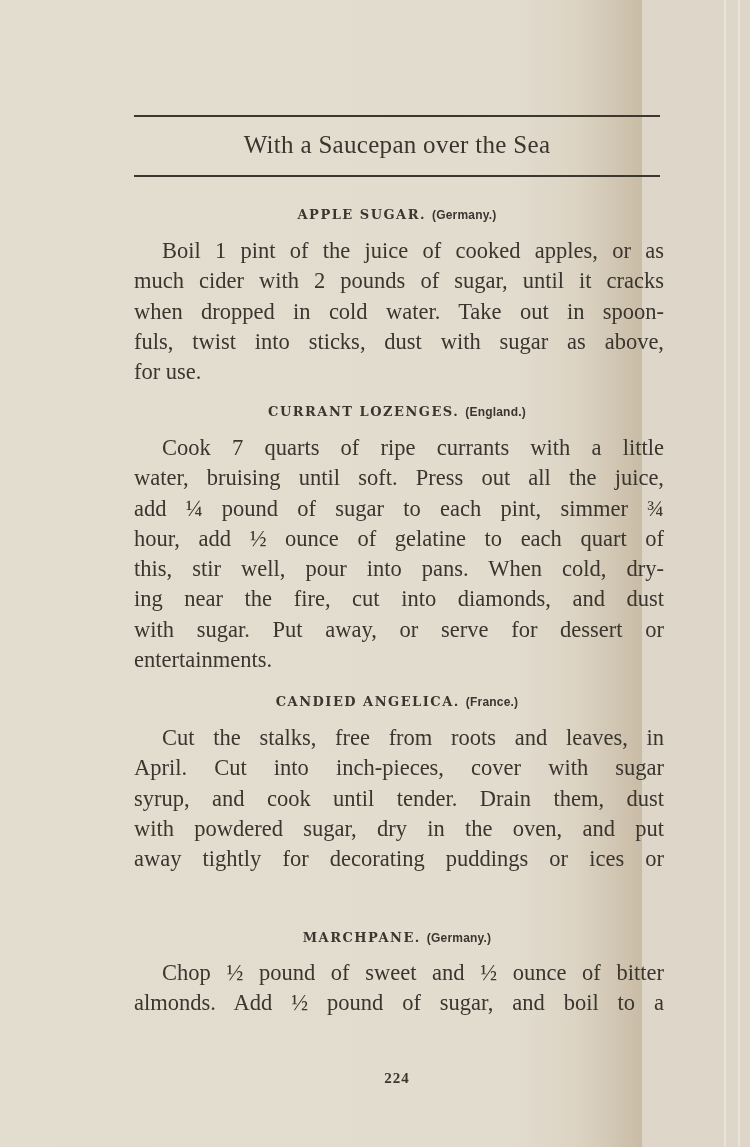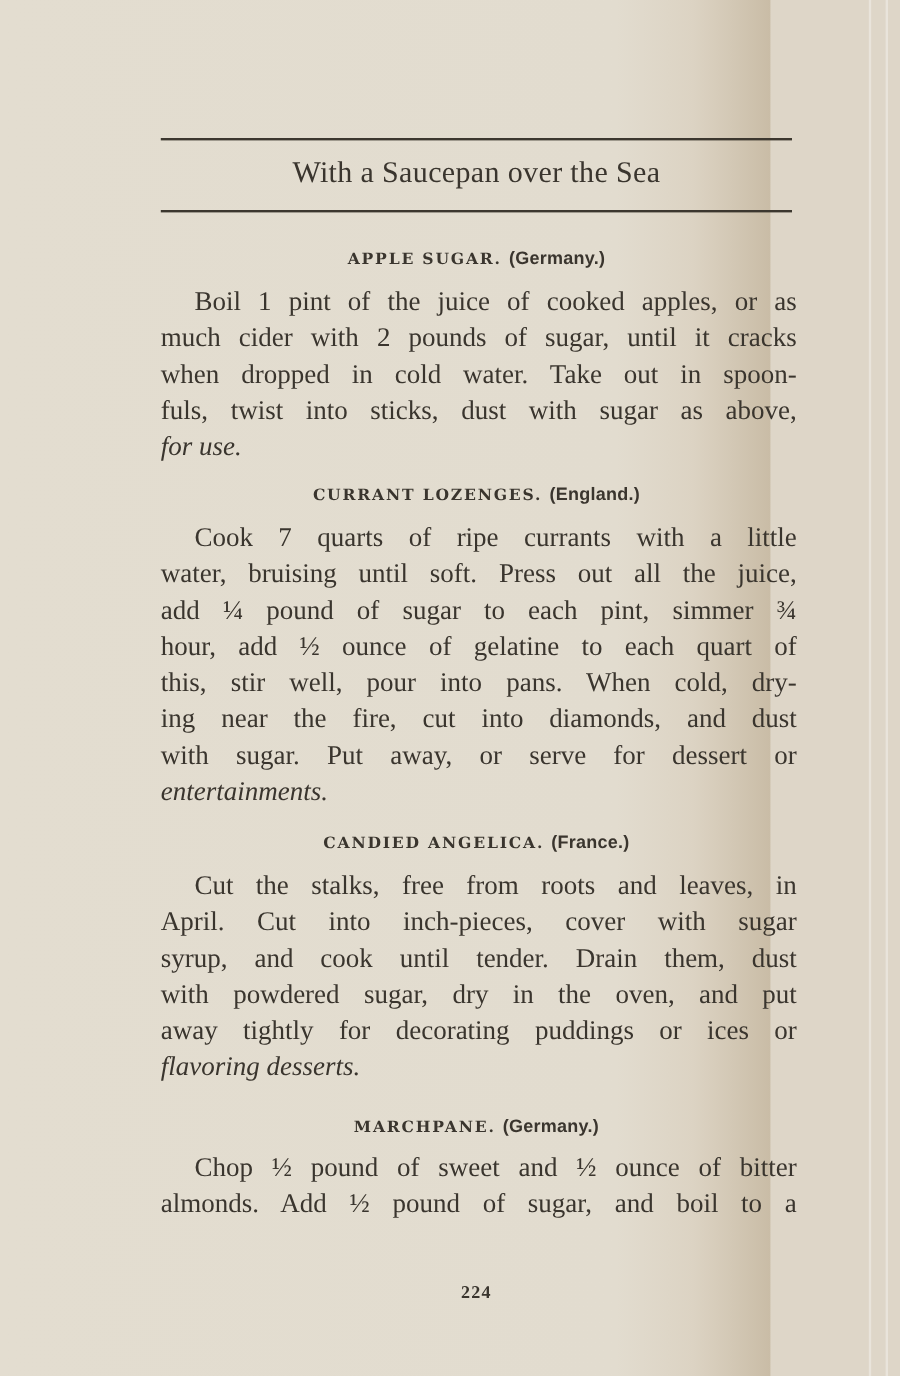--- a/index.html
+++ b/index.html
@@ -26,29 +26,29 @@
     position: absolute; left: 134px; width: 526px; top: 131px;
     text-align: center; font-size: 25px; letter-spacing: 0.3px; color: #3a352e;
   }
   .heading {
     position: absolute; left: 134px; width: 526px; text-align: center;
     font-family: "DejaVu Serif", serif; font-weight: bold; font-size: 13px;
     letter-spacing: 1.5px; color: #3a352e;
   }
   .heading .country {
     font-family: "Liberation Sans", sans-serif; font-weight: bold;
-    letter-spacing: 0.2px; font-size: 15px; margin-left: 6px;
+    letter-spacing: 0.2px; font-size: 12px; margin-left: 6px;
   }
   .para {
     position: absolute; left: 134px; width: 530px;
     font-size: 22.5px; line-height: 30.3px; color: #3a352e;
     text-align: justify;
   }
   .line { display: block; text-align: justify; text-align-last: justify; white-space: nowrap; }
-  .line.last { text-align-last: left; font-style: italic; }
+  .line.last { text-align-last: left; }
   .line.indent { padding-left: 28px; }
   .folio {
     position: absolute; left: 134px; width: 526px; top: 1070px;
     text-align: center; font-size: 15px; font-weight: bold; letter-spacing: 1px; color: #3a352e;
   }
 </style>
 </head>
 <body>
 
 <div class="page">
@@ -86,21 +86,20 @@
 
   <div class="heading" style="top:694px">
     <span>CANDIED ANGELICA.</span><span class="country">(France.)</span>
   </div>
   <div class="para" style="top:723px">
     <span class="line indent">Cut the stalks, free from roots and leaves, in</span>
     <span class="line">April.  Cut into inch-pieces, cover with sugar</span>
     <span class="line">syrup, and cook until tender.  Drain them, dust</span>
     <span class="line">with powdered sugar, dry in the oven, and put</span>
     <span class="line">away tightly for decorating puddings or ices or</span>
-    <span class="line last">flavoring desserts.</span>
   </div>
 
   <div class="heading" style="top:930px">
     <span>MARCHPANE.</span><span class="country">(Germany.)</span>
   </div>
   <div class="para" style="top:958px">
     <span class="line indent">Chop ½ pound of sweet and ½ ounce of bitter</span>
     <span class="line">almonds.  Add ½ pound of sugar, and boil to a</span>
   </div>
 

